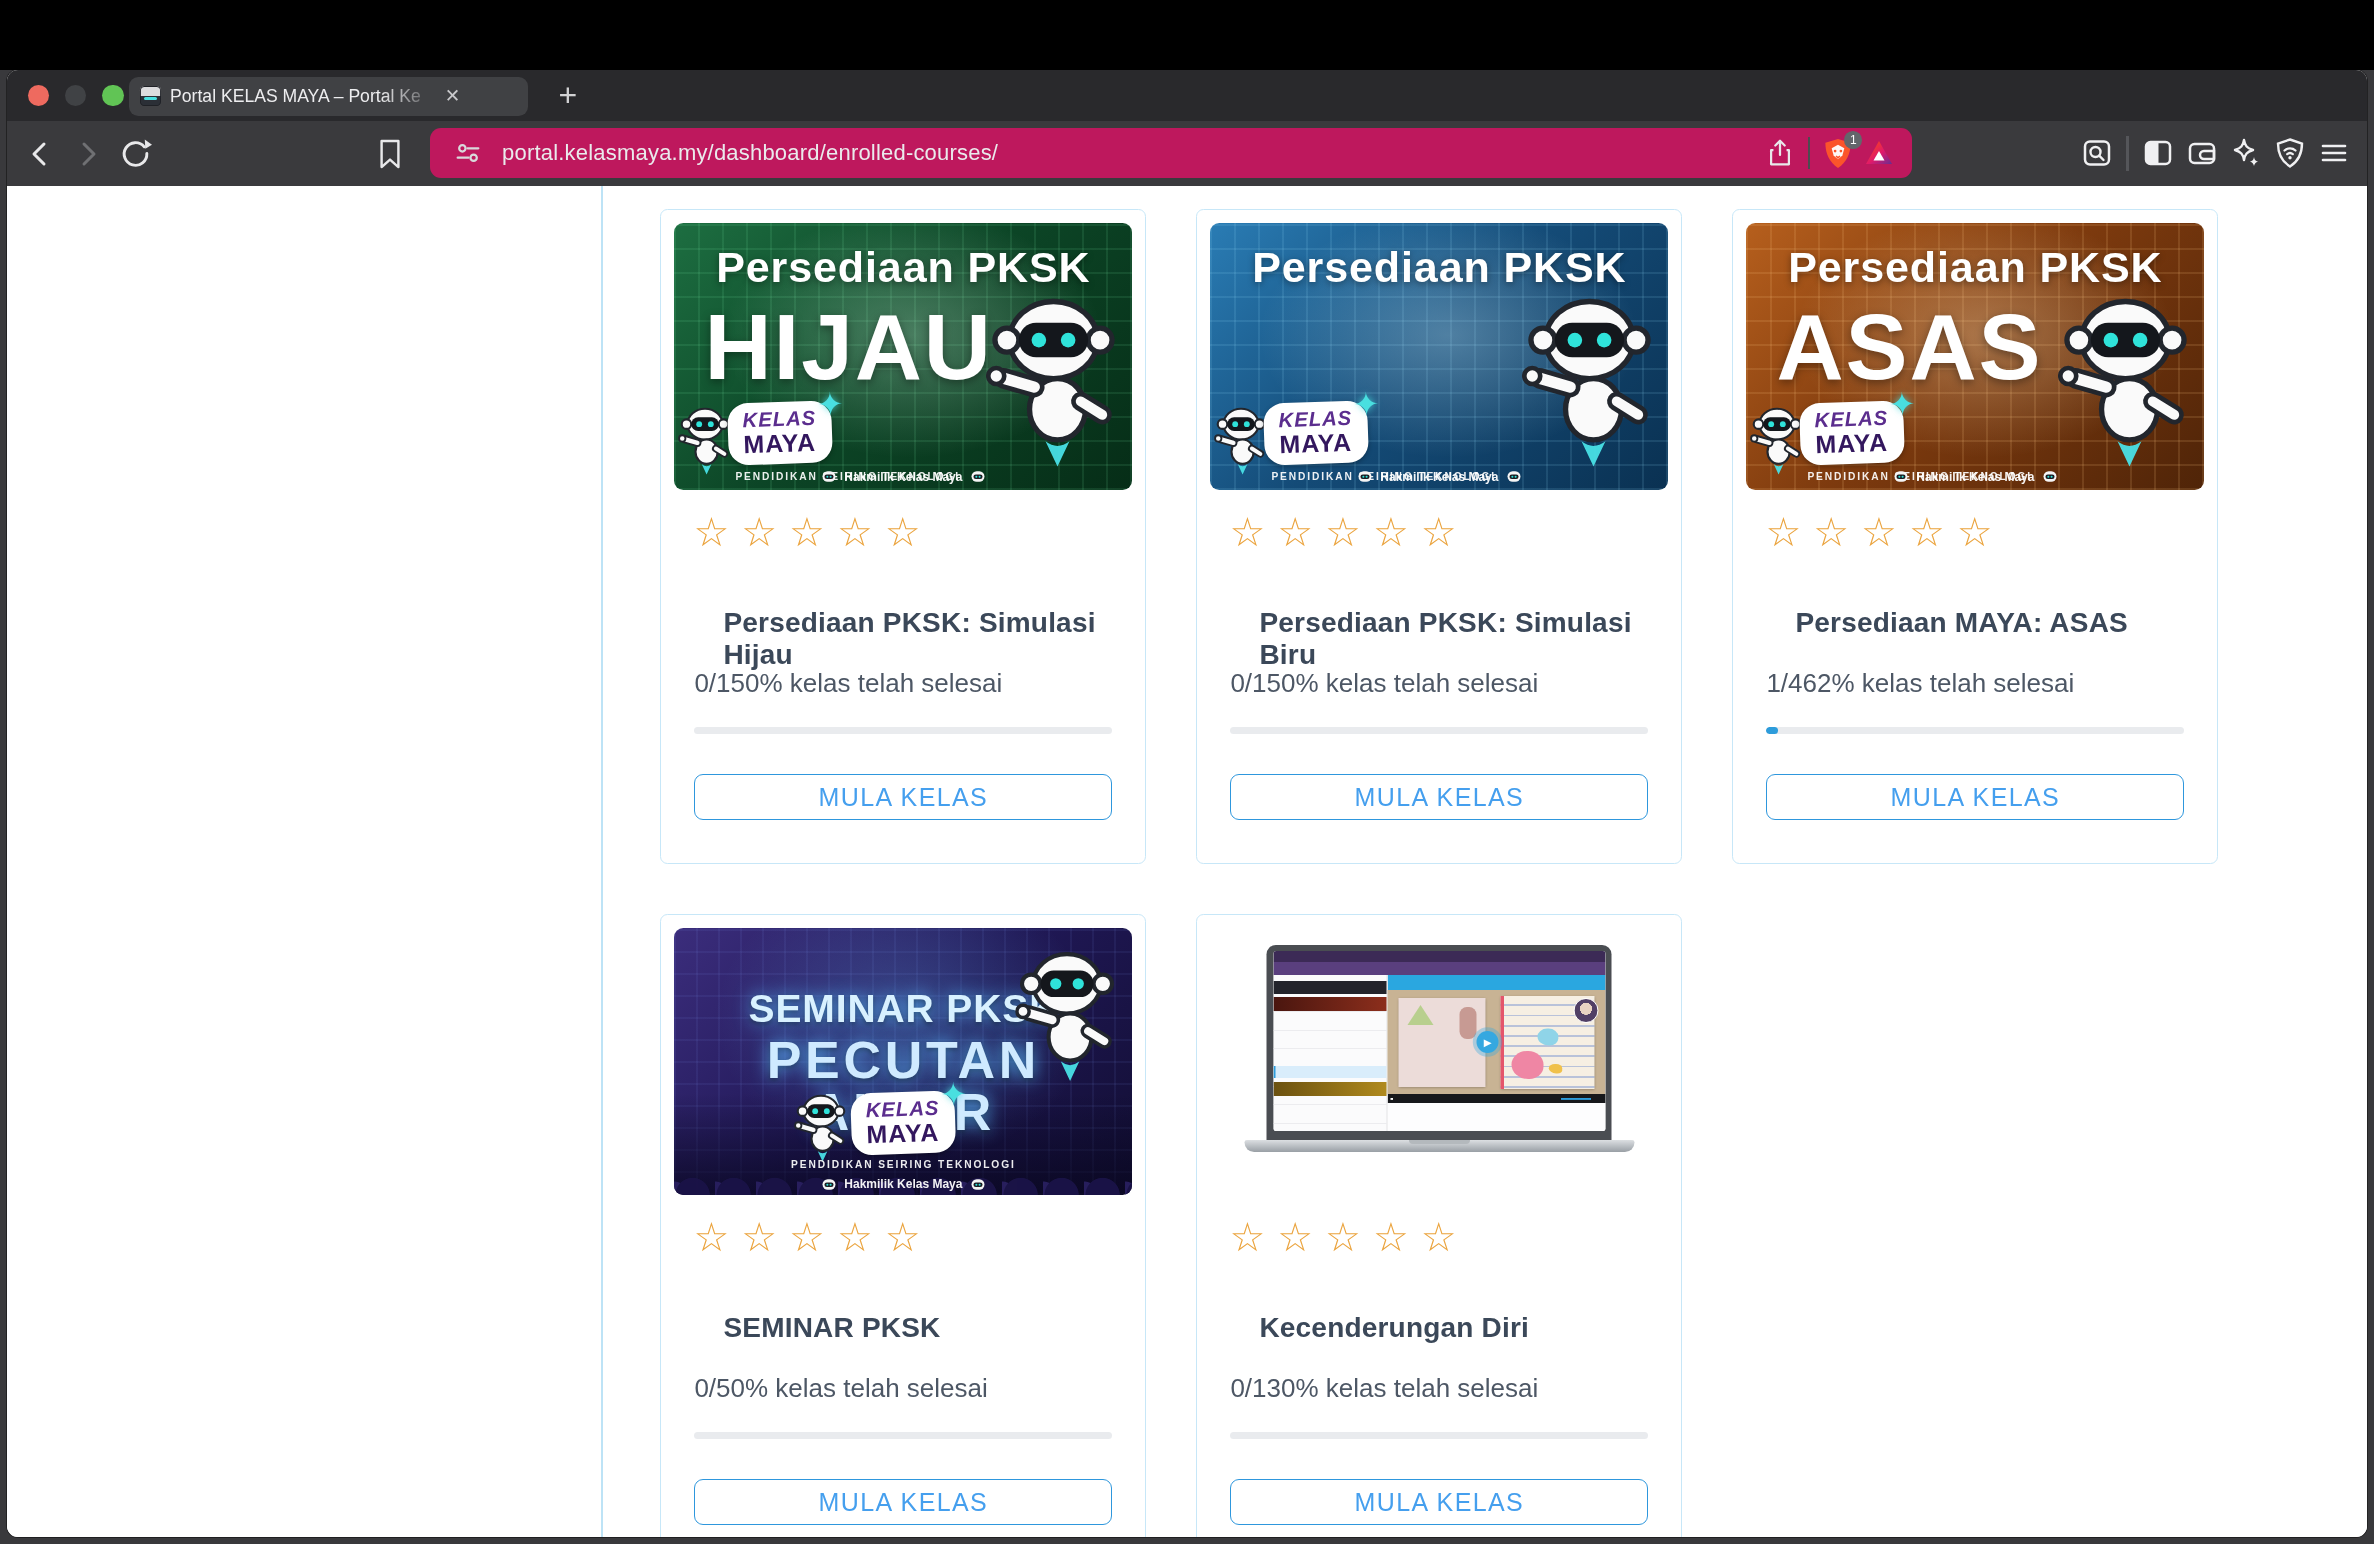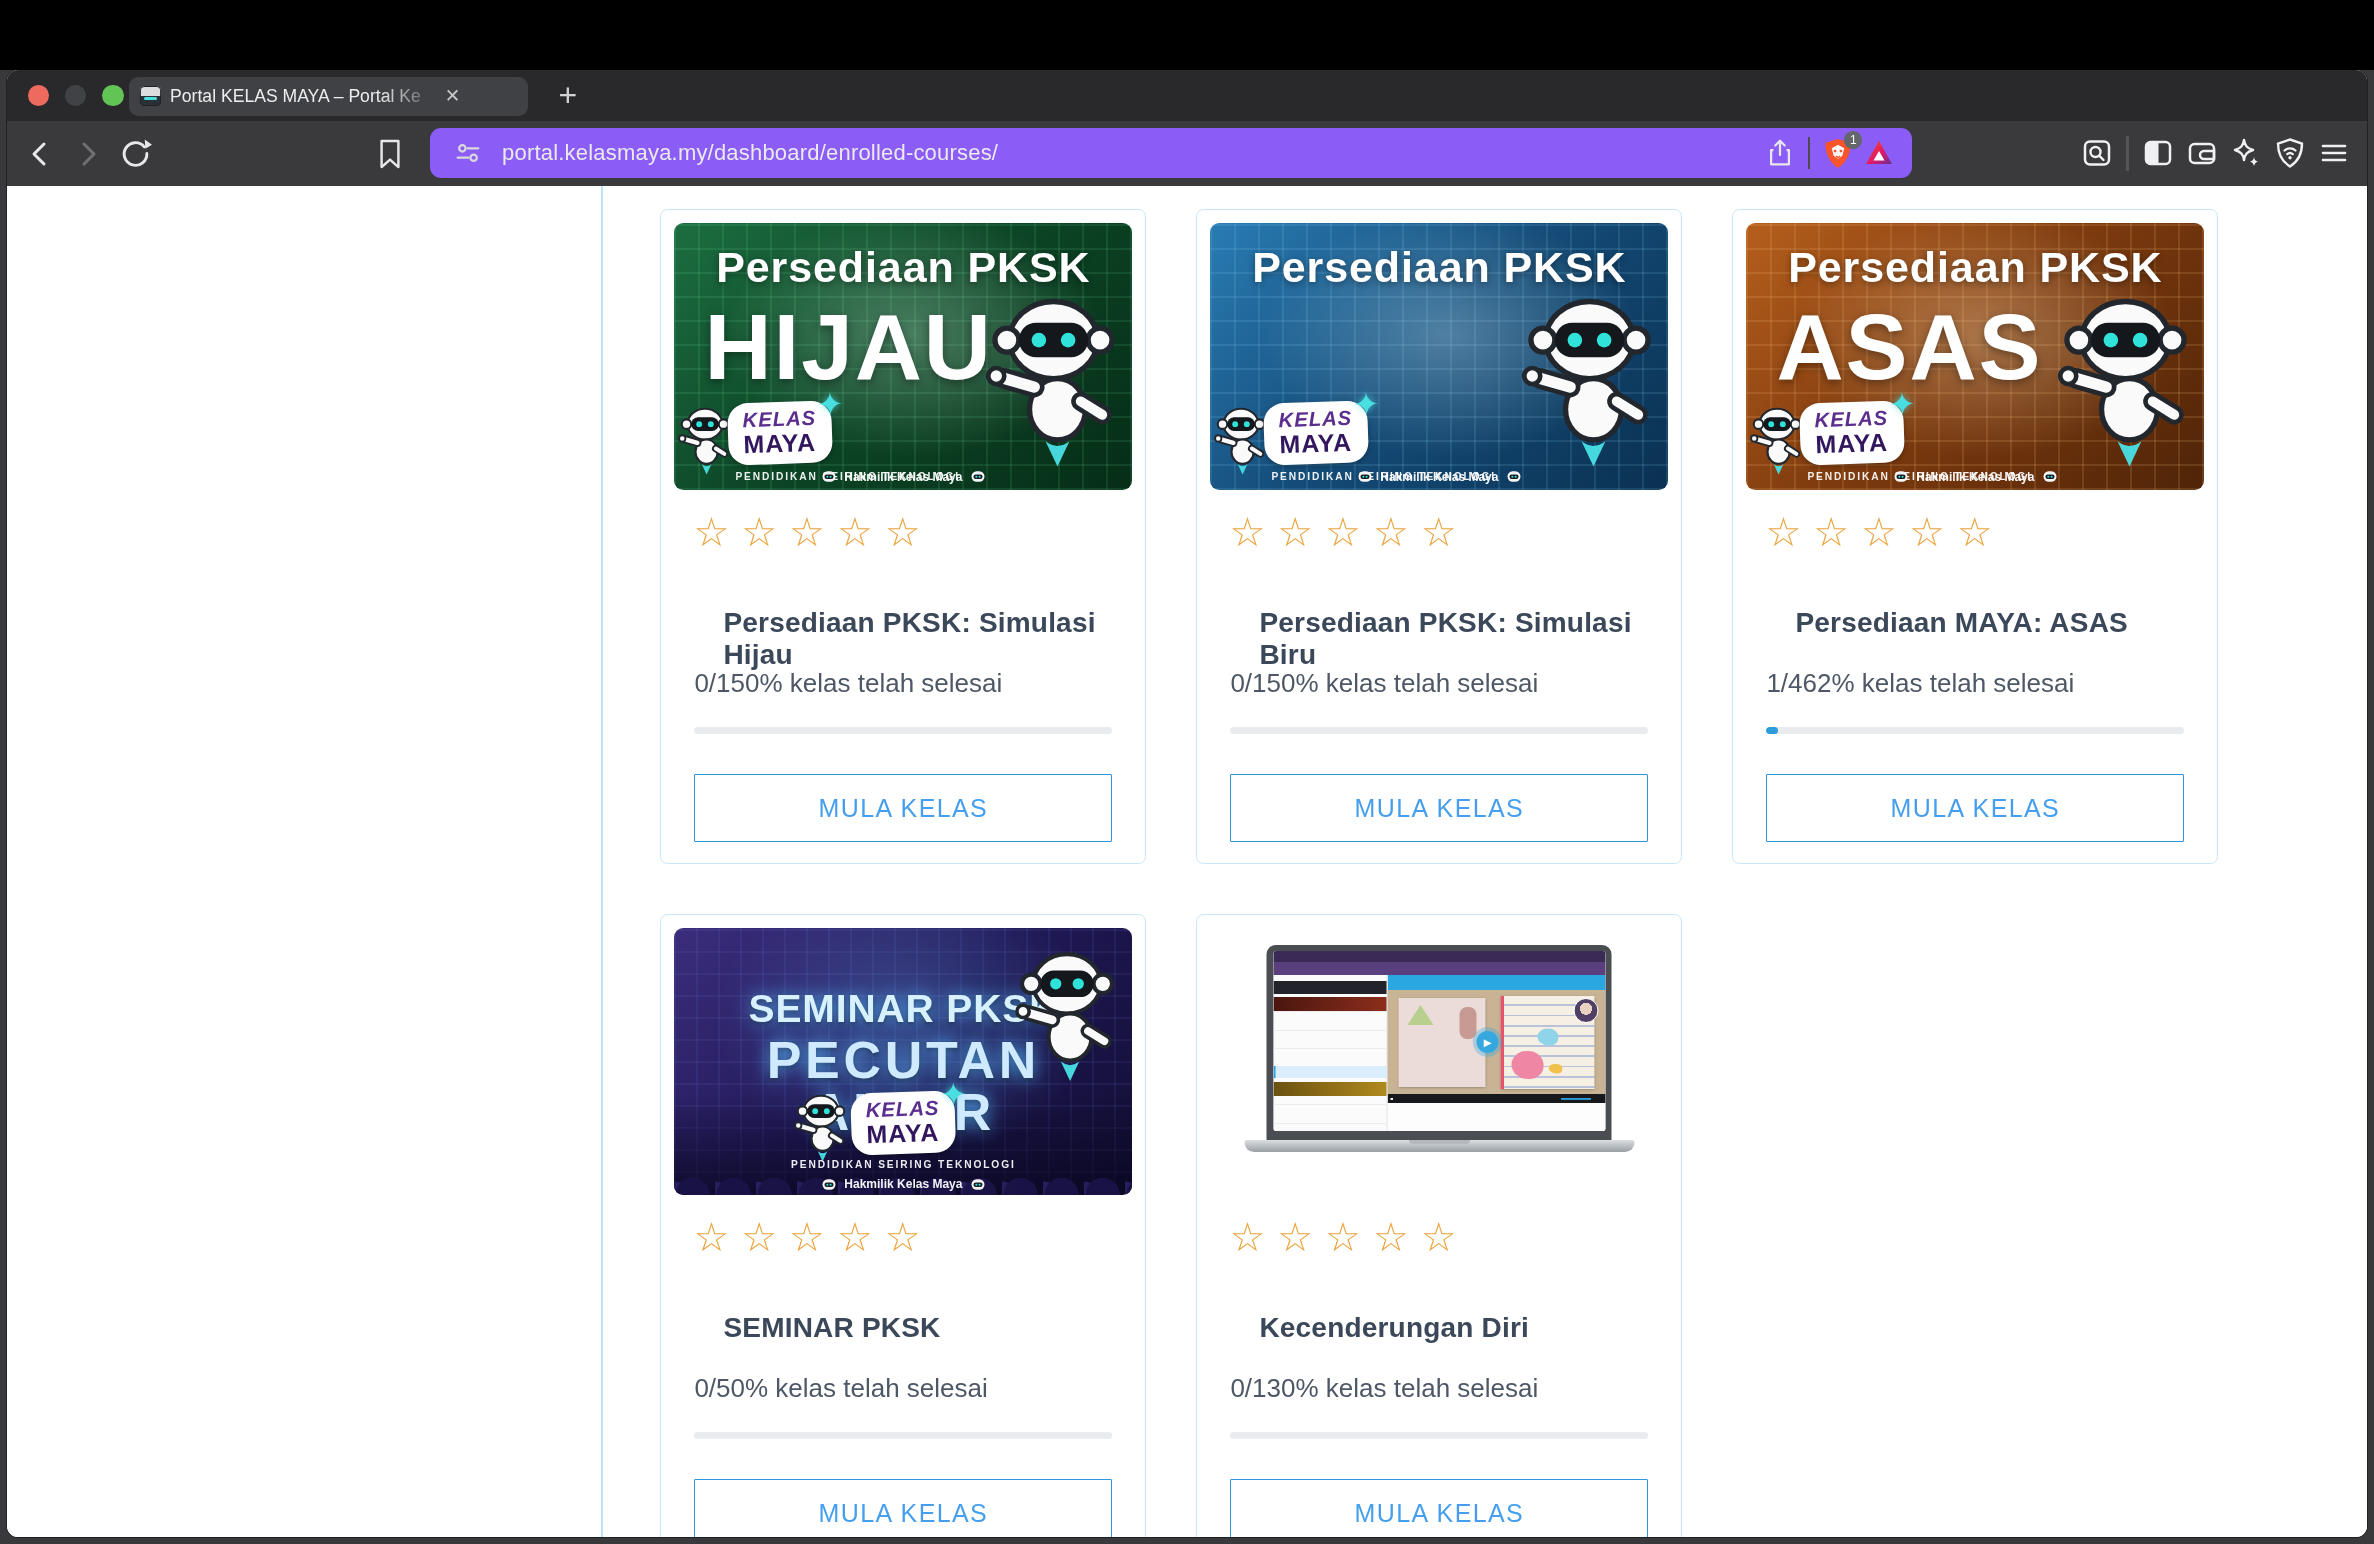--- a/index.html
+++ b/index.html
@@ -20,21 +20,21 @@
   .favicon{flex:none;width:20.4px;height:20.4px;border-radius:4.6px;background:linear-gradient(180deg,#dcdcde 0 52%,#2b2f36 52%);box-shadow:inset 0 0 0 0.9px #1f2126;position:relative;}
   .favicon::after{content:"";position:absolute;left:3.7px;top:11px;width:13px;height:3.7px;border-radius:1.9px;background:#49dfe0;}
   .tabtitle{margin-left:9.3px;font-size:17.6px;color:#ededef;white-space:nowrap;overflow:hidden;width:269px;-webkit-mask-image:linear-gradient(90deg,#000 78%,transparent);mask-image:linear-gradient(90deg,#000 78%,transparent);}
   .tabclose{margin-left:1.9px;color:#c9c9cc;font-size:18.6px;line-height:1;padding:3.7px;}
   .newtab{position:absolute;left:542px;top:7.4px;width:37px;height:37px;display:flex;align-items:center;justify-content:center;color:#d2d2d4;font-size:32px;font-weight:300;}
 
   
   .toolbar{position:relative;height:65px;background:#3a3a3d;}
   .navic{position:absolute;top:12px;width:41px;height:41px;display:flex;align-items:center;justify-content:center;}
   .i-back{left:13px;}.i-fwd{left:59px;}.i-reload{left:108px;}.i-bookmark{left:362px;}
-  .urlbar{position:absolute;left:423px;top:7.4px;width:1482px;height:50px;background:#8b5cf6;border-radius:11px;display:flex;align-items:center;padding:0 13px 0 16.7px;box-sizing:border-box;}
+  .urlbar{position:absolute;left:423px;top:7.4px;width:1482px;height:50px;background:#be185d;border-radius:11px;display:flex;align-items:center;padding:0 13px 0 16.7px;box-sizing:border-box;}
   .url{flex:1;margin-left:14px;font-size:22px;color:#eaeaec;letter-spacing:0.2px;white-space:nowrap;overflow:hidden;}
   .pill-ic{position:relative;width:41px;height:41px;display:flex;align-items:center;justify-content:center;flex:none;}
   .psep{width:1.9px;height:32px;background:#4c4c50;margin:0 7.4px;flex:none;}
   .badge{position:absolute;top:-1.9px;right:-3.7px;width:17.6px;height:17.6px;border-radius:50%;background:#63666b;color:#fff;font-size:12px;display:flex;align-items:center;justify-content:center;}
   .cluster{position:absolute;right:11px;top:9.3px;display:flex;align-items:center;}
   .tbi{width:44px;height:46px;display:flex;align-items:center;justify-content:center;}
   .csep{width:2.8px;height:35px;background:#55565a;margin:0 7.4px;}
   svg.ic{display:block;}
 
   
@@ -119,21 +119,21 @@
   .l-rest{flex:1;background:#fdfdfe;}
   .lbase{position:relative;margin-left:-22px;width:390px;height:12px;background:linear-gradient(180deg,#dcdfe2,#999fa5);border-radius:2.8px 2.8px 11px 11px;}
   .lnotch{position:absolute;left:50%;transform:translateX(-50%);top:0;width:61px;height:4.6px;background:#b4b9bd;border-radius:0 0 6.5px 6.5px;}
 
   
   .stars{position:absolute;top:302px;left:32px;display:flex;gap:12px;font-size:40px;color:#eba43e;line-height:1;}
   .ctitle{position:absolute;top:369px;left:33px;right:33px;font-size:28px;font-weight:700;color:#3b4859;letter-spacing:0.2px;margin-left:29px;}
   .stats{position:absolute;top:458px;left:33px;right:33px;display:flex;font-size:26px;color:#4d5765;}
   .track{position:absolute;top:517px;left:33px;right:33px;height:6.5px;border-radius:3.7px;background:#e9ebee;overflow:hidden;}
   .fill{display:block;height:100%;border-radius:3.7px;background:#2d9cdb;width:0;}
-  .btn{position:absolute;top:564px;left:33px;right:33px;height:68px;border:1.9px solid #2e97dd;border-radius:1px;display:flex;align-items:center;justify-content:center;font-size:25px;letter-spacing:1.4px;color:#459fee;font-weight:500;background:#fff;box-sizing:border-box;}
+  .btn{position:absolute;top:564px;left:33px;right:33px;height:46px;border:1.9px solid #2e97dd;border-radius:9px;display:flex;align-items:center;justify-content:center;font-size:25px;letter-spacing:1.4px;color:#459fee;font-weight:500;background:#fff;box-sizing:border-box;}
 </style>
 </head>
 <body>
 
 <svg width="0" height="0" style="position:absolute" aria-hidden="true">
   <symbol id="robot" viewBox="0 0 100 132">
     <ellipse cx="50" cy="36" rx="33" ry="29" fill="#fafafa" stroke="#22262d" stroke-width="4"></ellipse>
     <circle cx="15" cy="36" r="9" fill="#fafafa" stroke="#22262d" stroke-width="4"></circle>
     <circle cx="85" cy="36" r="9" fill="#fafafa" stroke="#22262d" stroke-width="4"></circle>
     <rect x="24" y="23" width="52" height="26" rx="13" fill="#14171c"></rect>

